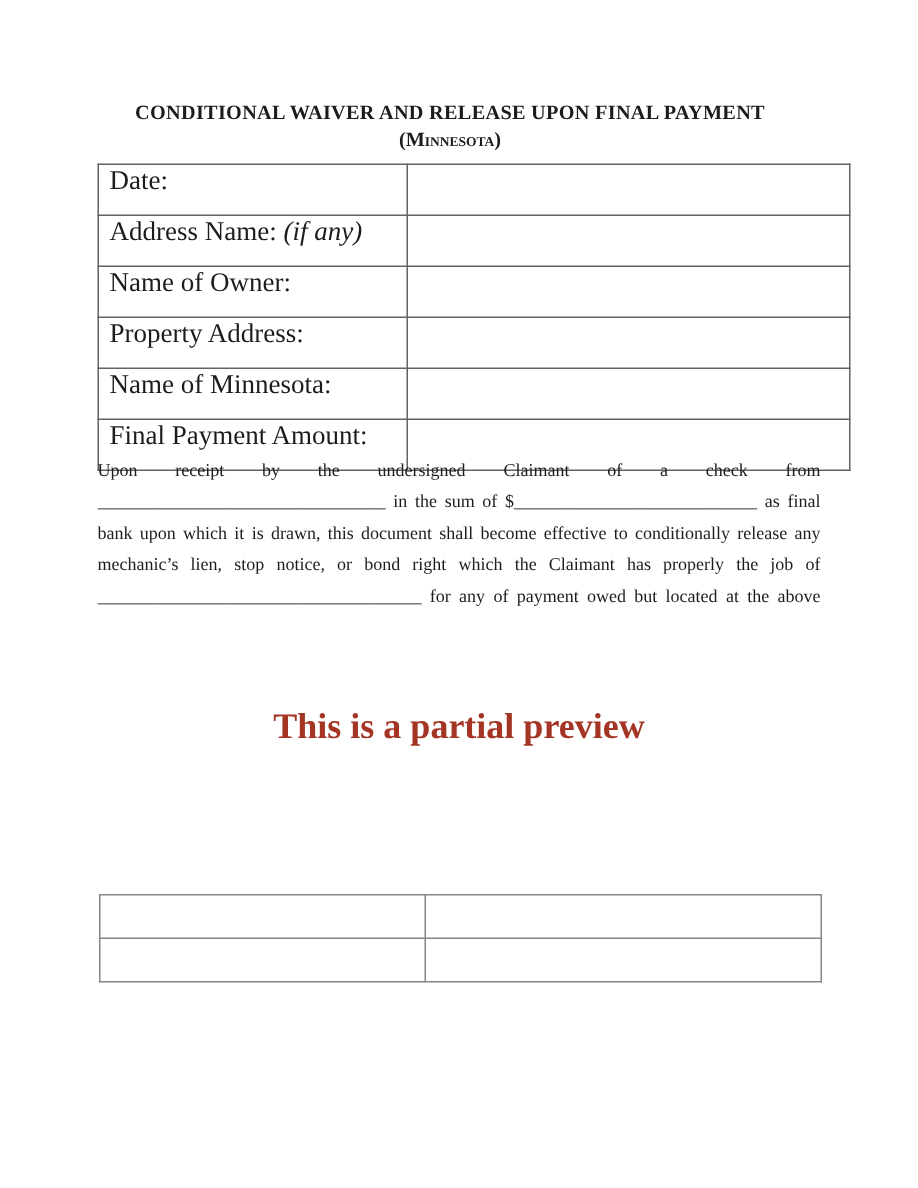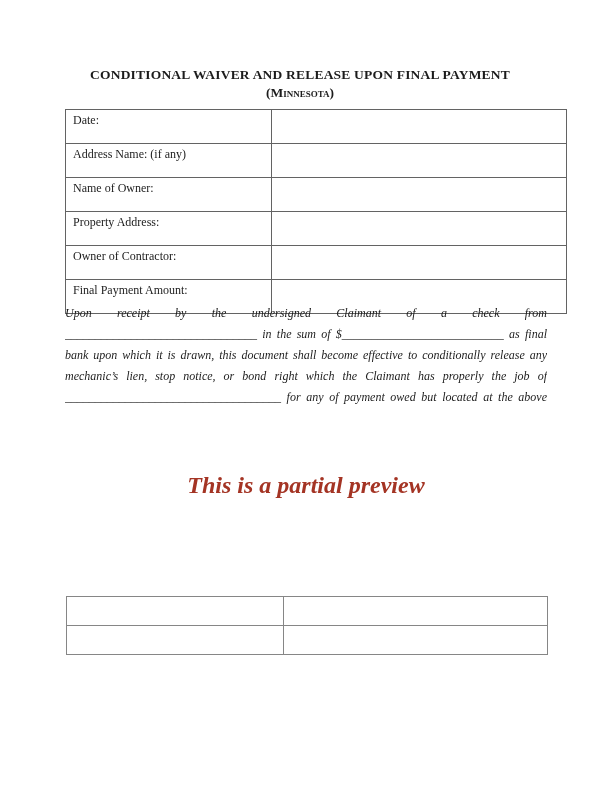--- a/index.html
+++ b/index.html
@@ -43,37 +43,36 @@
     left: 65px;
     width: 481px;
     border-collapse: collapse;
     table-layout: fixed;
   }
   table.info-table td {
     border: 1px solid #636363;
     height: 28px;
     vertical-align: top;
     padding: 3px 2px 2px 7px;
-    font-size: 12px;
+    font-size: 18px;
     line-height: 15px;
   }
   table.info-table td.label-cell { width: 196px; }
   table.info-table td.value-cell { width: 285px; }
-  .note-italic { }
+  .note-italic { font-style: italic; }
 
   
   .body-text {
     position: absolute;
     top: 303px;
     left: 65px;
     width: 482px;
     height: 114px;
     overflow: hidden;
     font-size: 12px;
-    font-style: italic;
   }
   .jline {
     height: 21px;
     line-height: 21px;
     white-space: nowrap;
     text-align: justify;
     text-align-last: justify;
     overflow: hidden;
   }
 
@@ -130,39 +129,39 @@
       </tr>
       <tr>
         <td class="label-cell"><span>Name of Owner:</span><span class="note-italic"></span></td>
         <td class="value-cell"></td>
       </tr>
       <tr>
         <td class="label-cell"><span>Property Address:</span><span class="note-italic"></span></td>
         <td class="value-cell"></td>
       </tr>
       <tr>
-        <td class="label-cell"><span>Owner of Contractor:</span><span class="note-italic"></span></td>
+        <td class="label-cell"><span>Name of Minnesota:</span><span class="note-italic"></span></td>
         <td class="value-cell"></td>
       </tr>
       <tr>
         <td class="label-cell"><span>Final Payment Amount:</span><span class="note-italic"></span></td>
         <td class="value-cell"></td>
       </tr>
     </tbody>
   </table>
 
   <div class="body-text">
     <div class="jline">Upon receipt by the undersigned Claimant of a check from</div>
     <div class="jline">________________________________ in the sum of $___________________________ as final</div>
     <div class="jline">bank upon which it is drawn, this document shall become effective to conditionally release any</div>
     <div class="jline">mechanic’s lien, stop notice, or bond right which the Claimant has properly the job of</div>
     <div class="jline">____________________________________ for any of payment owed but located at the above</div>
   </div>
 
-  <div class="preview-notice" style="color: rgb(164, 52, 36); font-style: italic;">
+  <div class="preview-notice" style="color: rgb(164, 52, 36);">
     <span>This is a partial preview</span>
   </div>
 
   <table class="bottom-table">
     <tbody>
       <tr>
         <td class="c1"></td>
         <td class="c2"></td>
       </tr>
       <tr>

